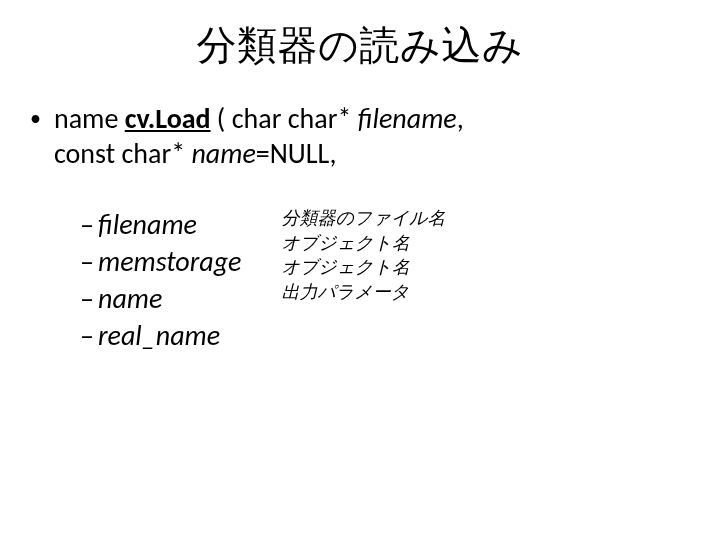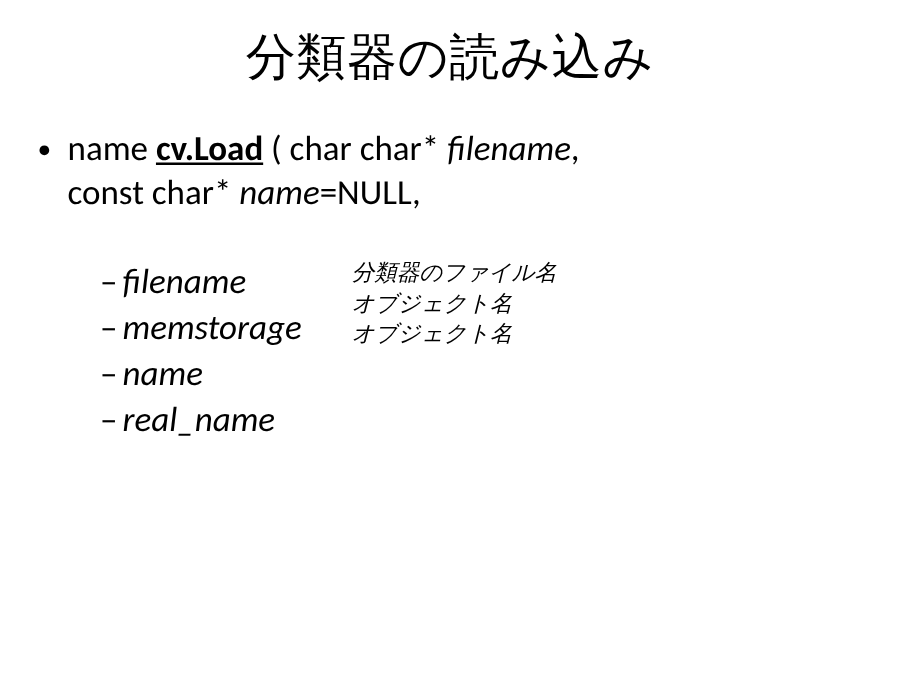--- a/index.html
+++ b/index.html
@@ -106,17 +106,18 @@
         </div>
         <div class="param-row">
           <span class="dash">–</span>
           <span class="param-name">real_name</span>
         </div>
       </div>
       <div class="params-right">
         <div class="param-desc">分類器のファイル名</div>
         <div class="param-desc">オブジェクト名</div>
         <div class="param-desc">オブジェクト名</div>
+        <div class="param-desc">出力パラメータ</div>
       </div>
     </div>
 
   </div>
 </div>
 
 </body></html>

